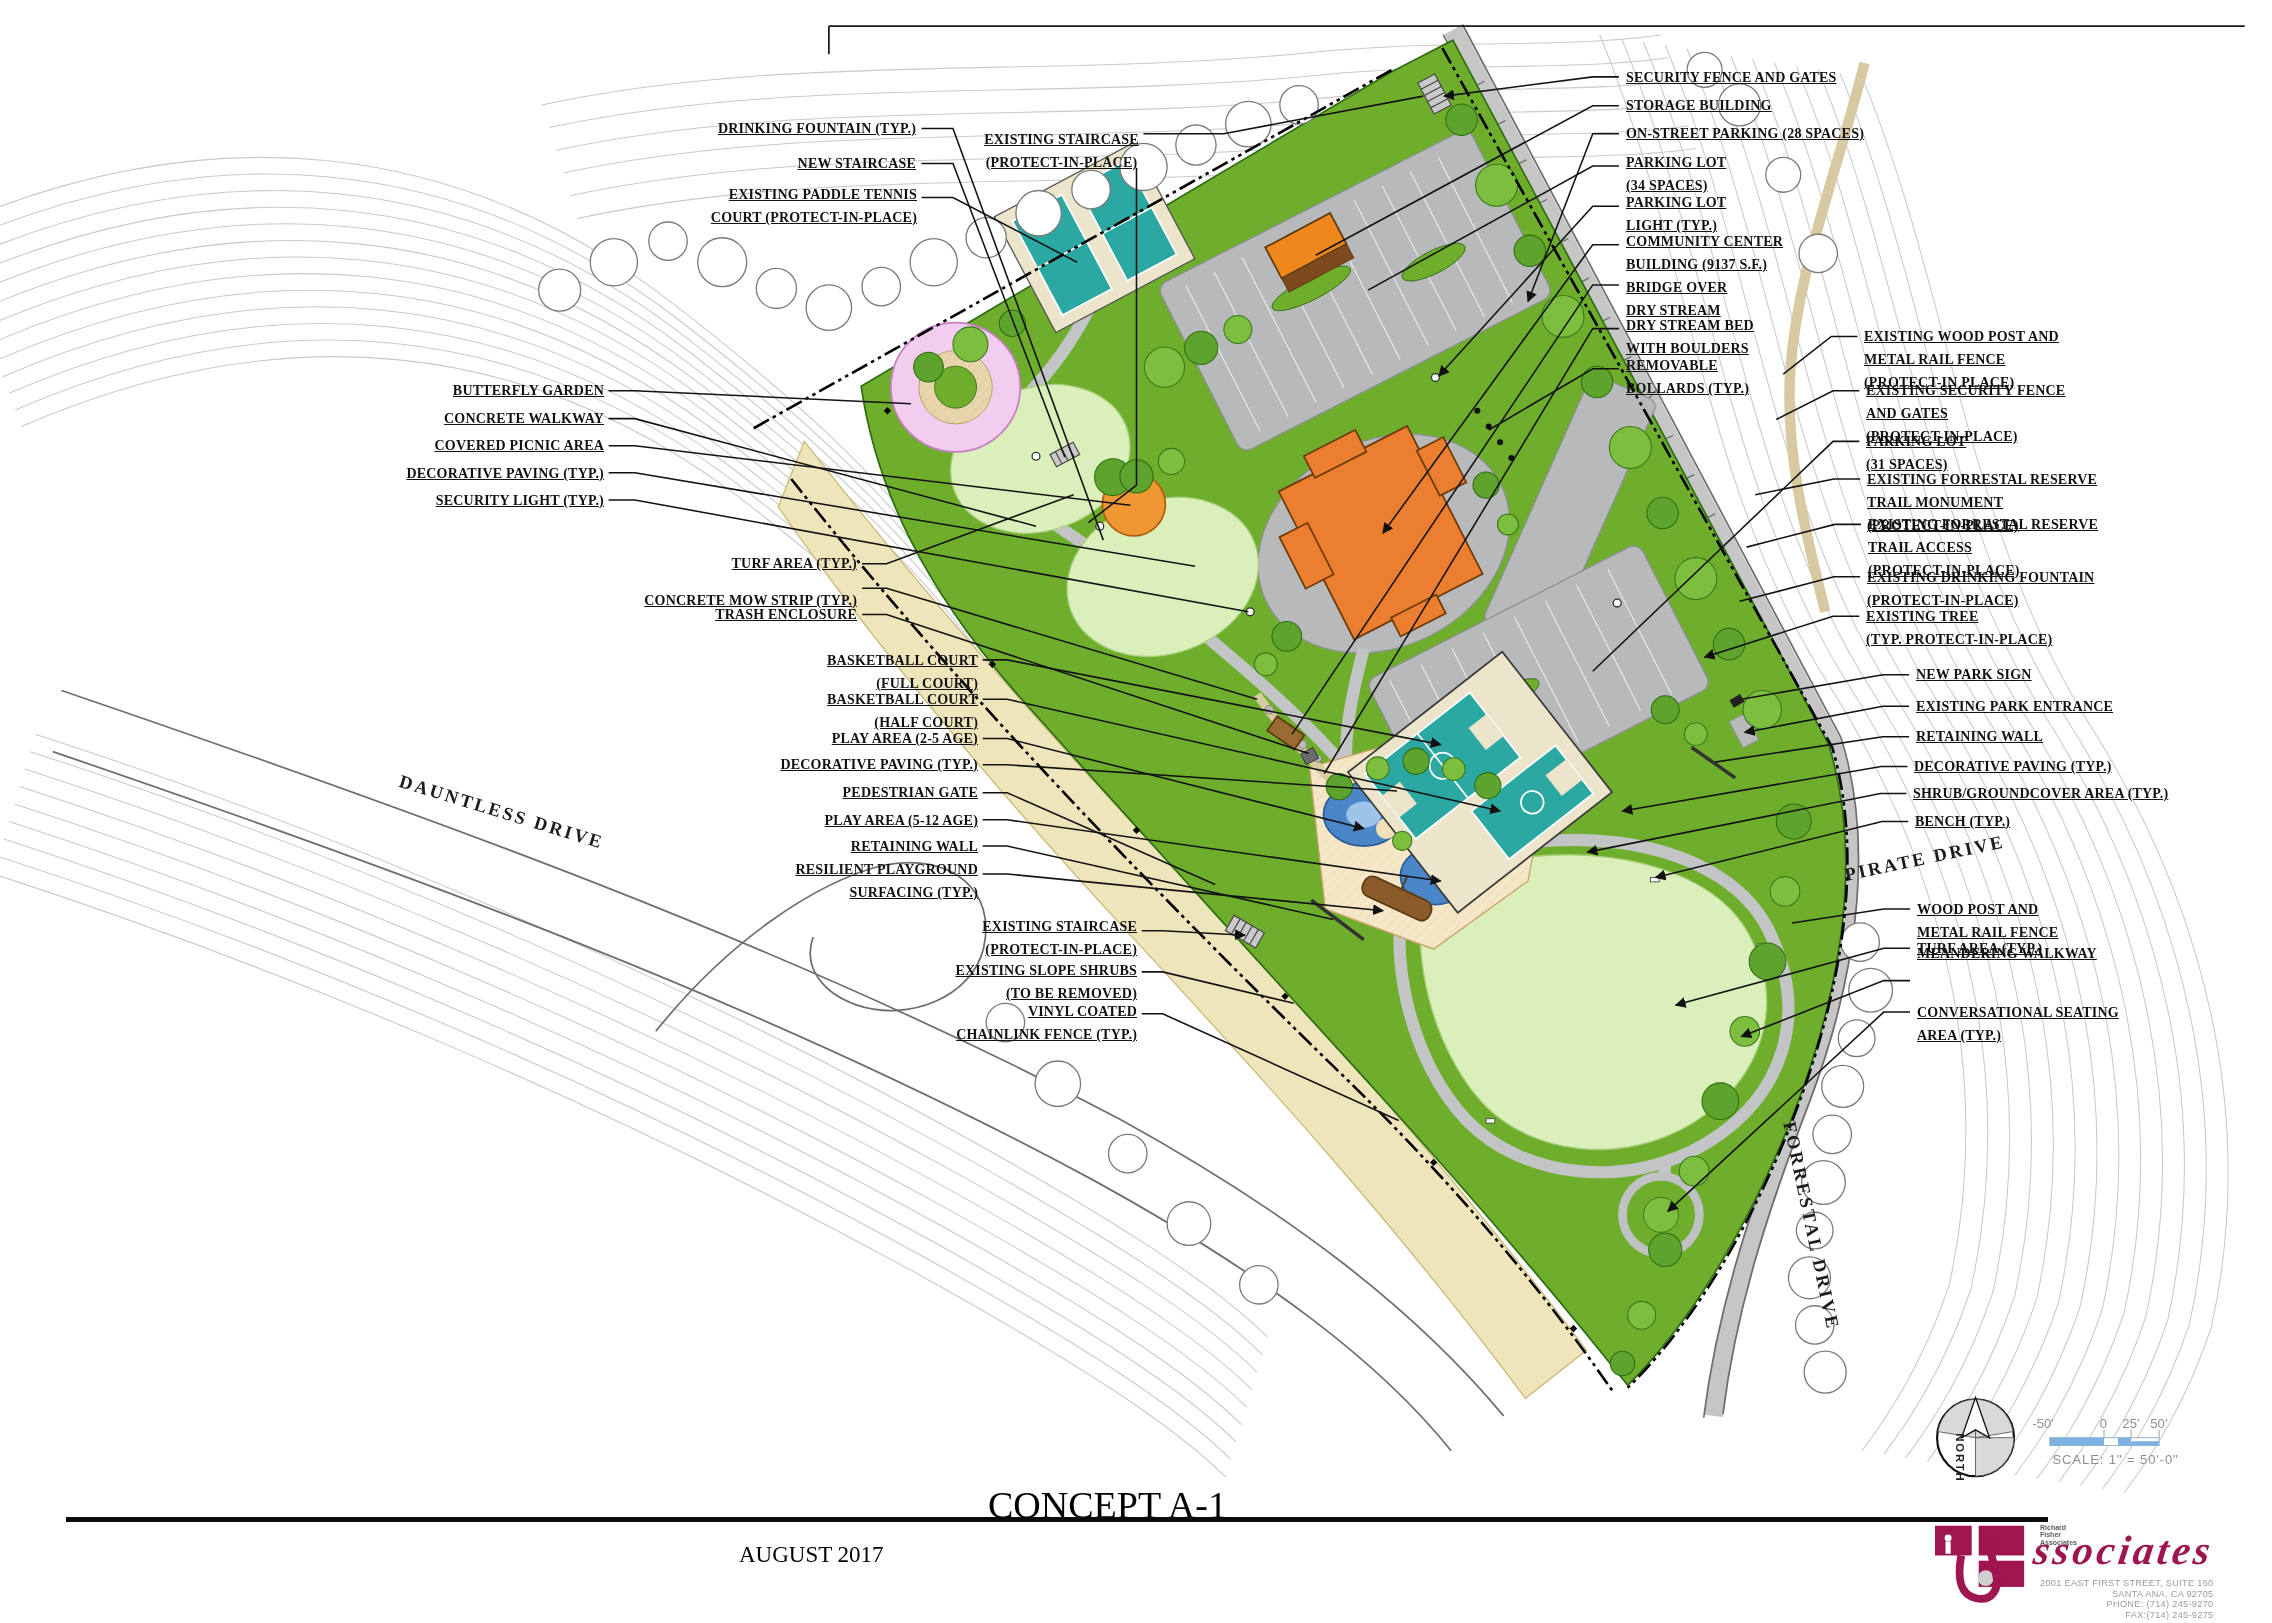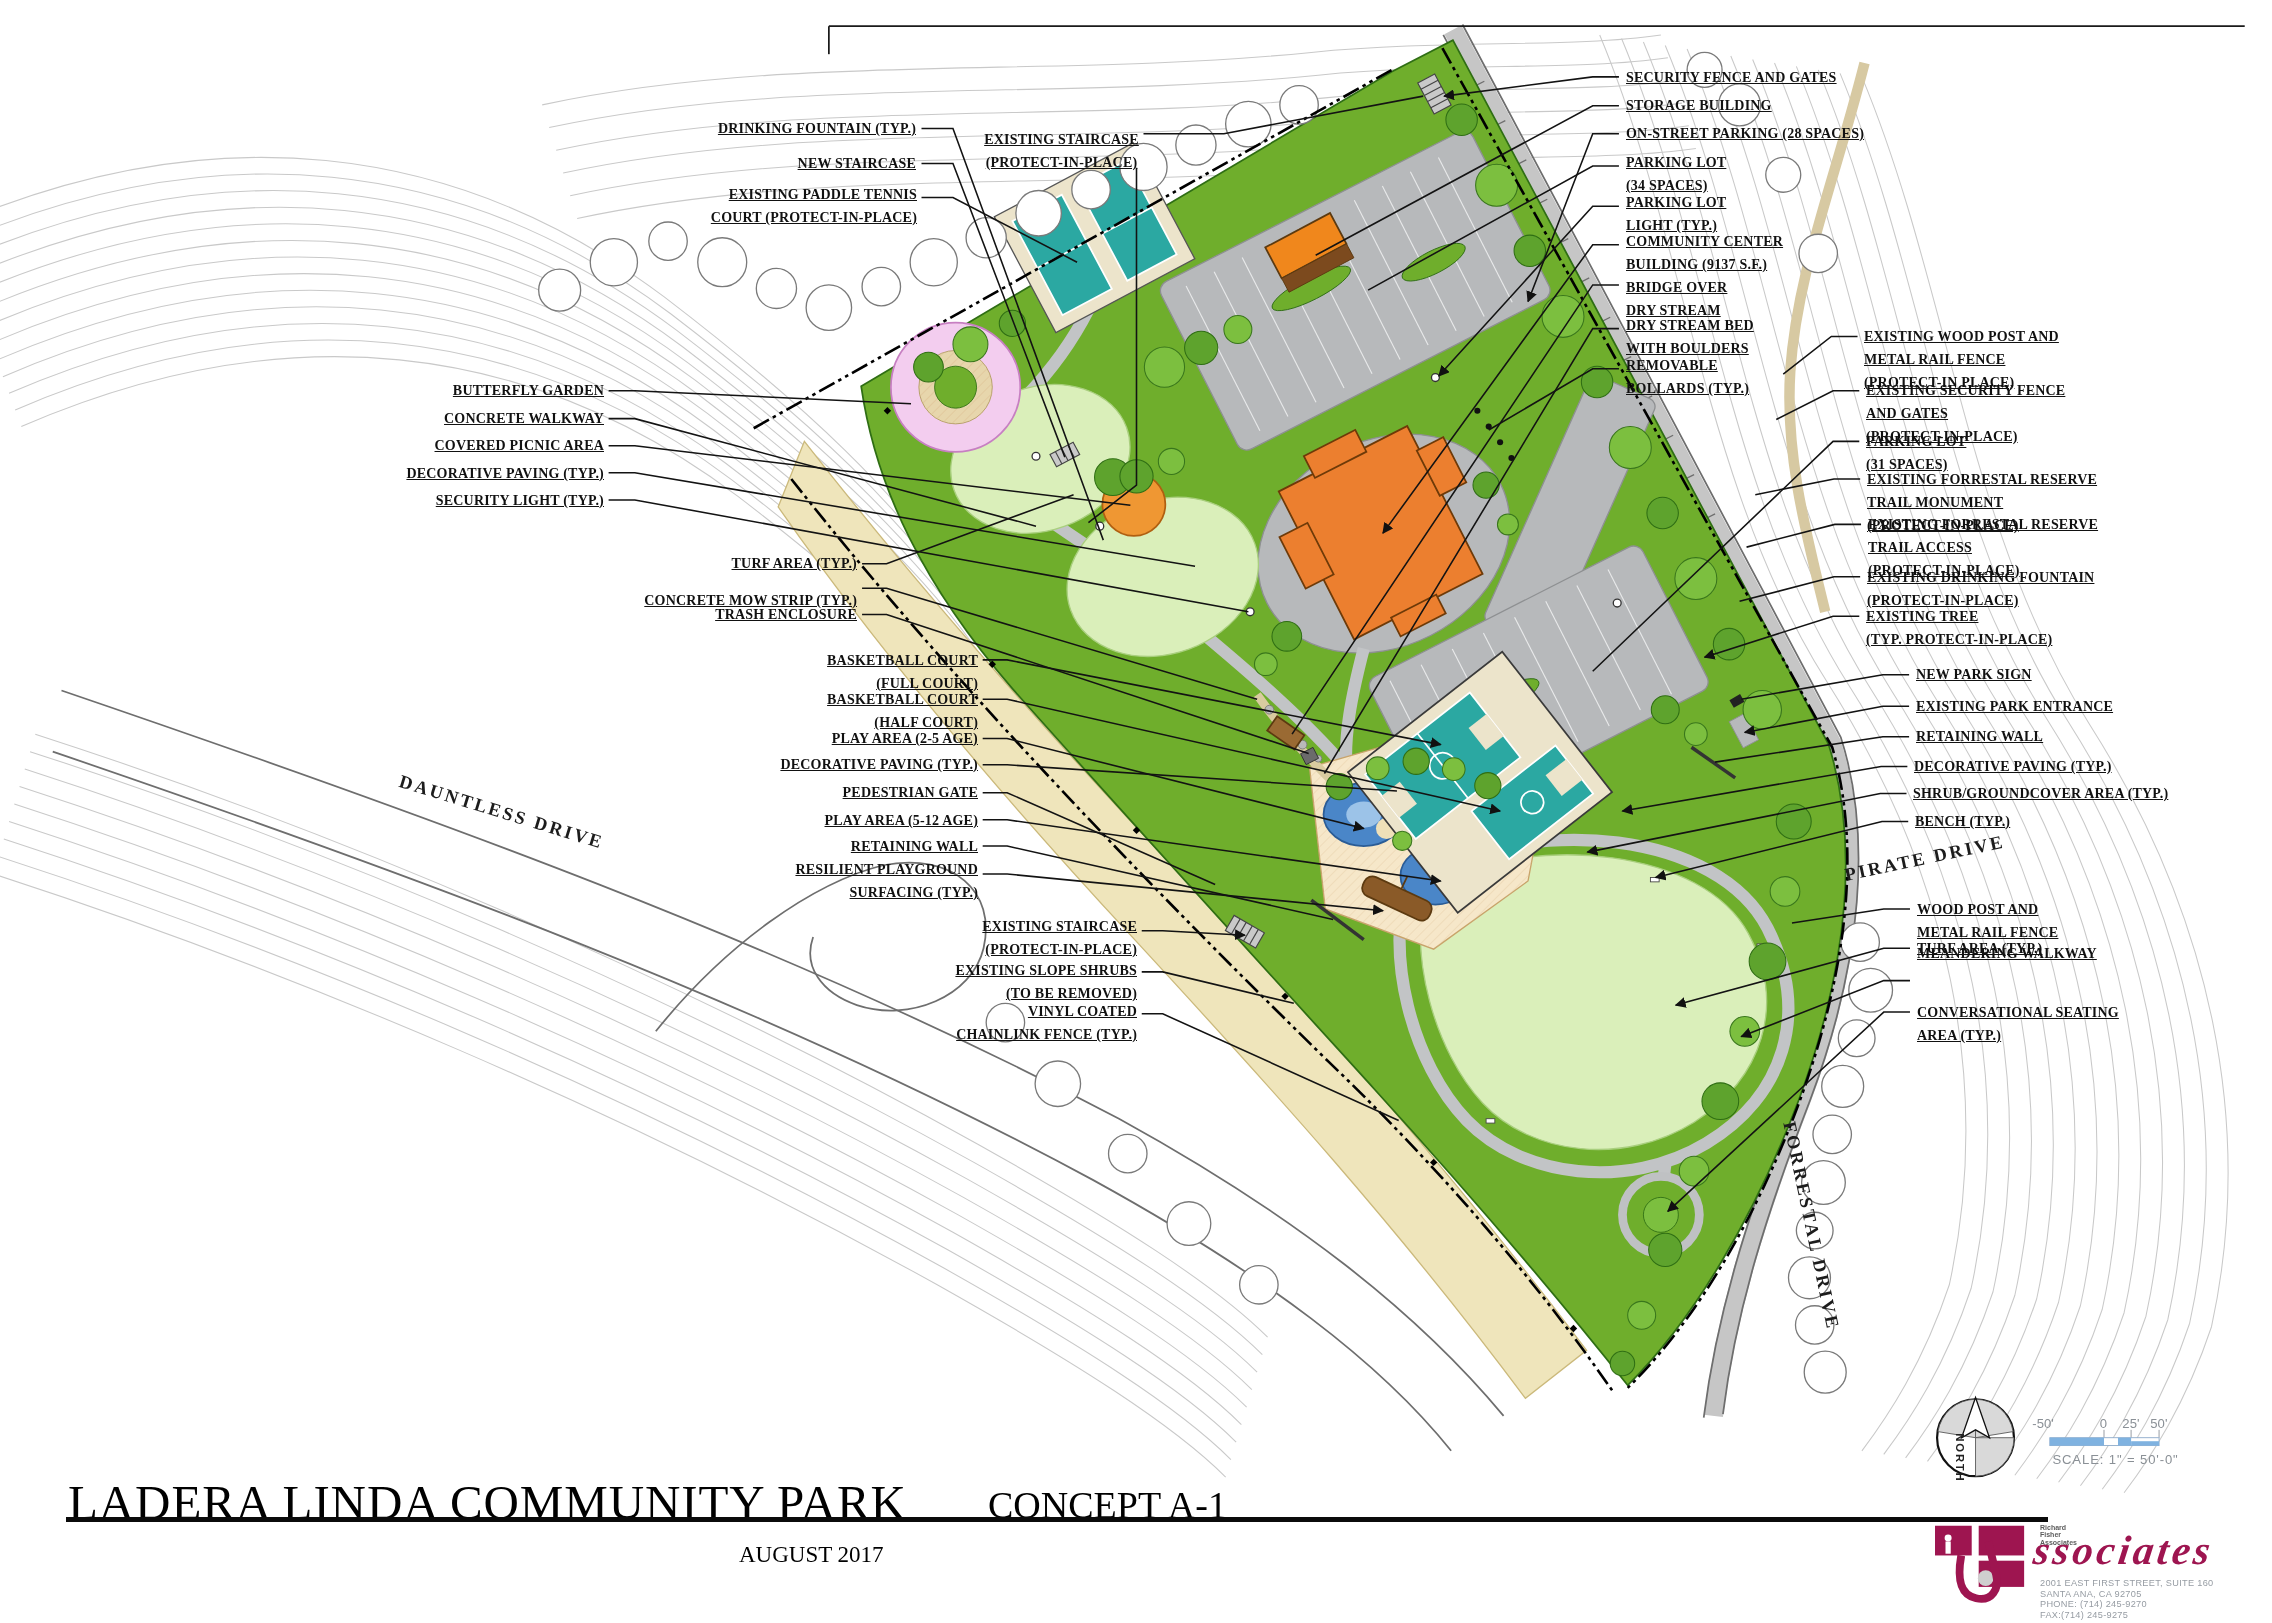--- a/index.html
+++ b/index.html
@@ -30,21 +30,21 @@
   #title-agency{position:absolute;left:68px;top:1528px;font:38px "Liberation Serif",serif;color:#000;}
   #title-date{position:absolute;left:739px;top:1542px;font:23px "Liberation Serif",serif;color:#000;}
   
   #logo{position:absolute;left:1933px;top:1524px;width:337px;height:96px;}
   #logo-mark{position:absolute;left:0;top:0;}
   #logo-firm{position:absolute;left:107px;top:0;font:bold 7px/7.4px "Liberation Sans",sans-serif;
              color:#5c5c5c;white-space:pre-line;}
   #logo-script{position:absolute;left:101px;top:1.7px;font:italic bold 41px "Liberation Serif",serif;
                color:#9e1550;letter-spacing:3.5px;transform:skewX(-8deg);}
   #logo-address{position:absolute;left:107px;top:54px;font:9.2px/10.5px "Liberation Sans",sans-serif;
-                color:#969ca3;white-space:pre-line;letter-spacing:0.3px;}
+                color:#969ca3;white-space:pre-line;letter-spacing:0.3px;text-align:right;}
 </style>
 </head>
 <body>
 
 <div id="sheet">
 
 <svg id="plan" width="2273" height="1623" viewBox="0 0 2600 1857">
   <defs>
     <marker id="ah" viewBox="0 0 10 10" refX="9" refY="5" markerWidth="7" markerHeight="7" orient="auto-start-reverse">
       <path d="M0,0 L10,5 L0,10 Z" fill="#111"></path>
@@ -554,21 +554,20 @@
 <div class="co" style="left:1914px;top:755px">DECORATIVE PAVING (TYP.)</div>
 <div class="co" style="left:1913px;top:782px">SHRUB/GROUNDCOVER AREA (TYP.)</div>
 <div class="co" style="left:1915px;top:810px">BENCH (TYP.)</div>
 <div class="co" style="left:1917px;top:898px">WOOD POST AND
 METAL RAIL FENCE</div>
 <div class="co" style="left:1917px;top:937px">TURF AREA (TYP.)</div>
 <div class="co" style="left:1917px;top:942px">MEANDERING WALKWAY</div>
 <div class="co" style="left:1917px;top:1001px">CONVERSATIONAL SEATING
 AREA (TYP.)</div>
 
-<div id="title-main">LADERA LINDA COMMUNITY PARK</div>
 <div id="title-concept">CONCEPT A-1</div>
 <div id="title-rule"></div>
 <div id="title-date">AUGUST 2017</div>
 
 <div id="logo">
   <svg id="logo-mark" width="101" height="83" viewBox="0 0 115 95">
     <rect x="2" y="2" width="42" height="34" fill="#9e1550"></rect>
     <rect x="52" y="2" width="52" height="34" fill="#9e1550"></rect>
     <rect x="52" y="42" width="52" height="30" fill="#9e1550"></rect>
     <circle cx="17" cy="16" r="4" fill="#fff"></circle>

